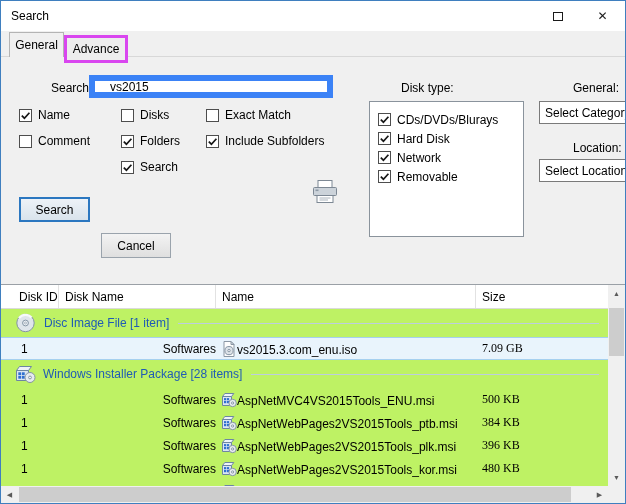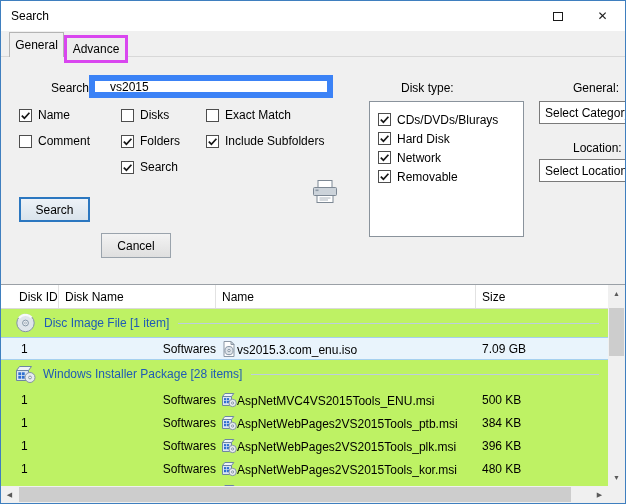--- a/index.html
+++ b/index.html
@@ -64,21 +64,21 @@
   .list-body { position:absolute; left:0; top:24px; right:17px; bottom:17px; overflow:hidden; }
   .group-row { display:flex; align-items:center; height:28px; padding-left:13px; color:#1f5bb5; }
   .group-row .g-icon { display:flex; align-items:center; margin-right:7px; }
   .group-row .g-line { flex:1; height:1px; background:#bccde0; margin:0 9px; }
   .row { display:flex; align-items:center; height:23px; }
   .row.selected { background:#e9f4fc; border-top:1px solid #a6d0ef; border-bottom:1px solid #a6d0ef; }
   .c1 { width:58px; padding-left:20px; flex:0 0 auto; }
   .c2 { width:157px; padding-left:7px; flex:0 0 auto;text-align:right; }
   .c3 { width:260px; padding-left:5px; flex:0 0 auto; display:flex; align-items:flex-end; 
         overflow:hidden; white-space:nowrap; }
-  .c4 { flex:1; padding-left:6px; }
+  .c4 { flex:1; padding-left:6px;font-family:Liberation Serif, serif; }
   .f-icon { display:flex; align-items:center; flex:0 0 auto; }
 
   .vscroll { position:absolute; right:0; top:0; width:17px; bottom:17px; background:#f0f0f0; z-index:3; }
   .hscroll { position:absolute; left:0; bottom:0; right:17px; height:17px; background:#f0f0f0; z-index:3; }
   .sb-btn { position:absolute; width:17px; height:17px; display:flex; align-items:center;
             justify-content:center; font-size:7px; color:#5a5a5a; background:#f0f0f0; cursor:default; }
   .sb-up { top:0; left:0; }  .sb-down { bottom:0; left:0; }
   .sb-left { left:0; top:0; } .sb-right { right:0; top:0; }
   .v-thumb { position:absolute; left:1px; width:15px; top:23px; height:48px; background:#cdcdcd; }
   .h-thumb { position:absolute; top:1px; height:15px; left:18px; width:552px; background:#cdcdcd; }

